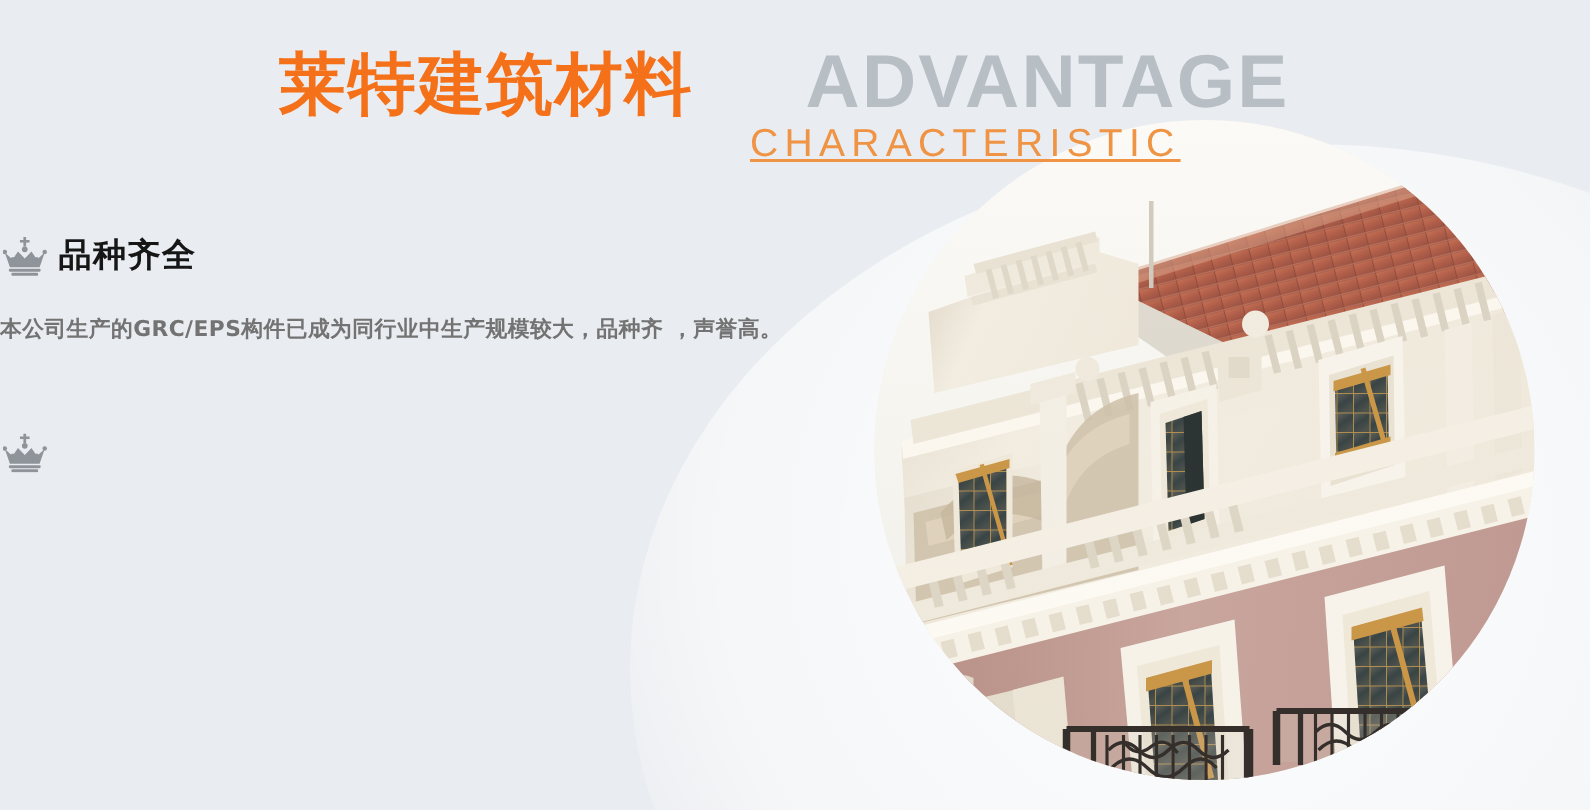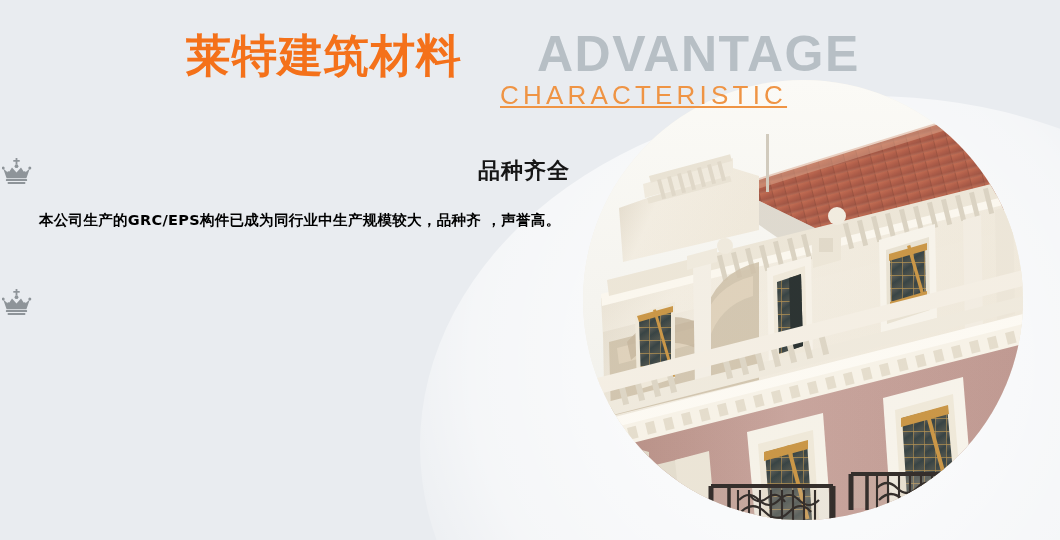--- a/index.html
+++ b/index.html
@@ -74,45 +74,43 @@
   }
 
   
   .features { position:absolute; left:0; top:150px; width:570px; }
   .feature { position:relative; margin-bottom:44px; }
   .feature-head {
     display:flex;
     align-items:center;
     height:42px;
     margin-bottom:12px;
-    justify-content:space-between;
   }
   .crown-icon {
     width:30px; height:26px;
     margin-left:2px; margin-right:7px;
     flex:0 0 auto;
     display:block;
   }
   .feature-title {
     font-size:22px;
     font-weight:bold;
     color:#161616;
     letter-spacing:1px;
     line-height:30px;
     font-family:"DejaVu Sans","Liberation Sans",sans-serif;
   }
   .feature-body {
     font-size:14.5px;
     font-weight:bold;
-    color:#000000;
+    color:#737373;
     line-height:33px;
     letter-spacing:.3px;
     width:552px;
     font-family:"DejaVu Sans","Liberation Sans",sans-serif;
-    margin-left:39px;
   }
 
   
   .photo-circle {
     position:absolute;
     left:583px; top:80px;
     width:440px; height:440px;
     border-radius:50%;
     overflow:hidden;
     background:#f2efe8;

